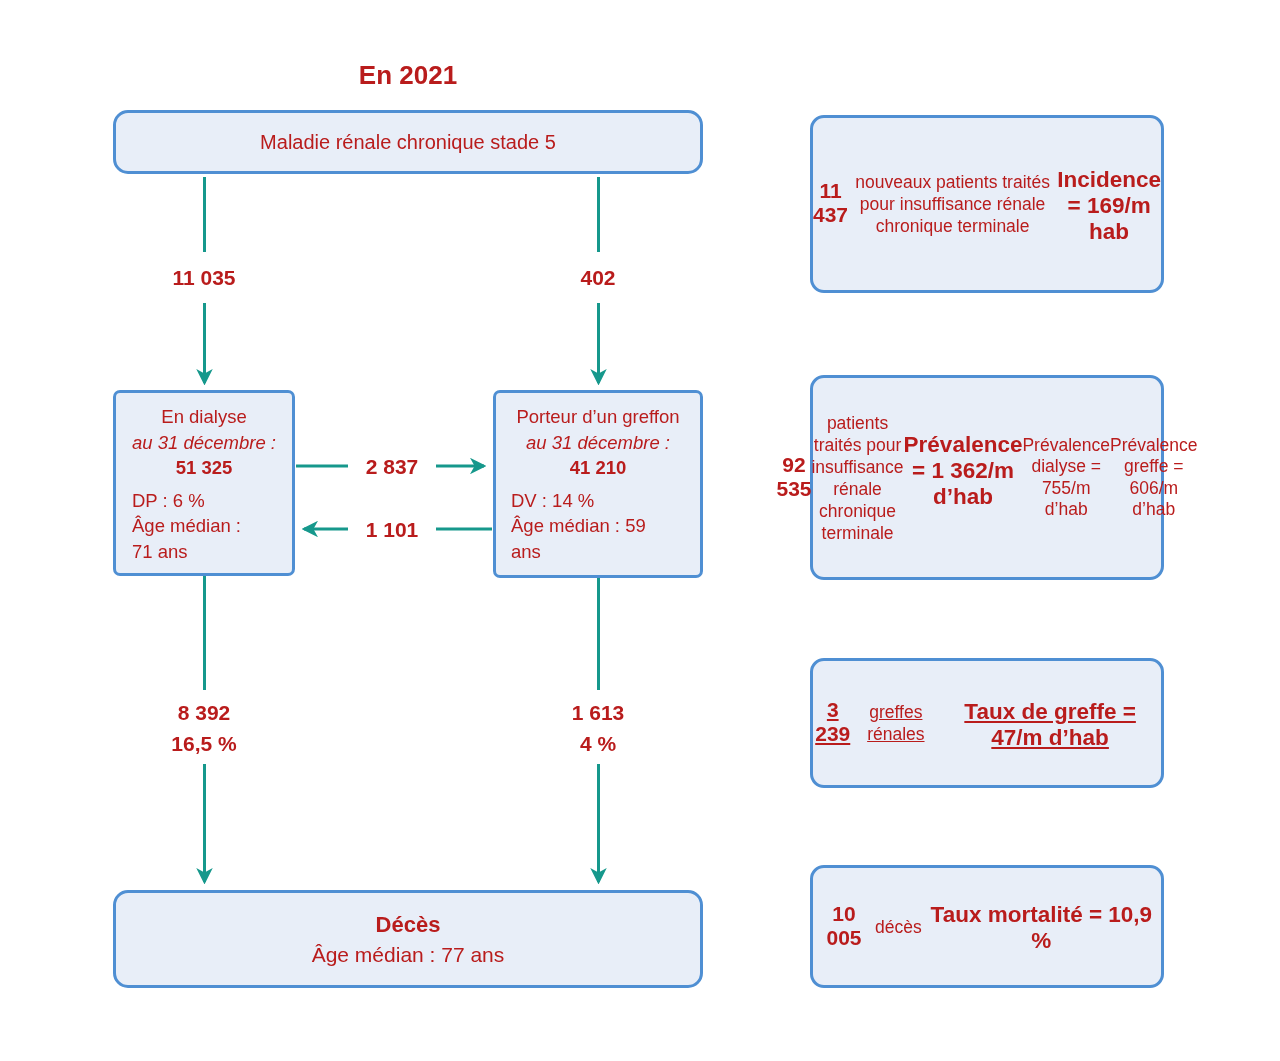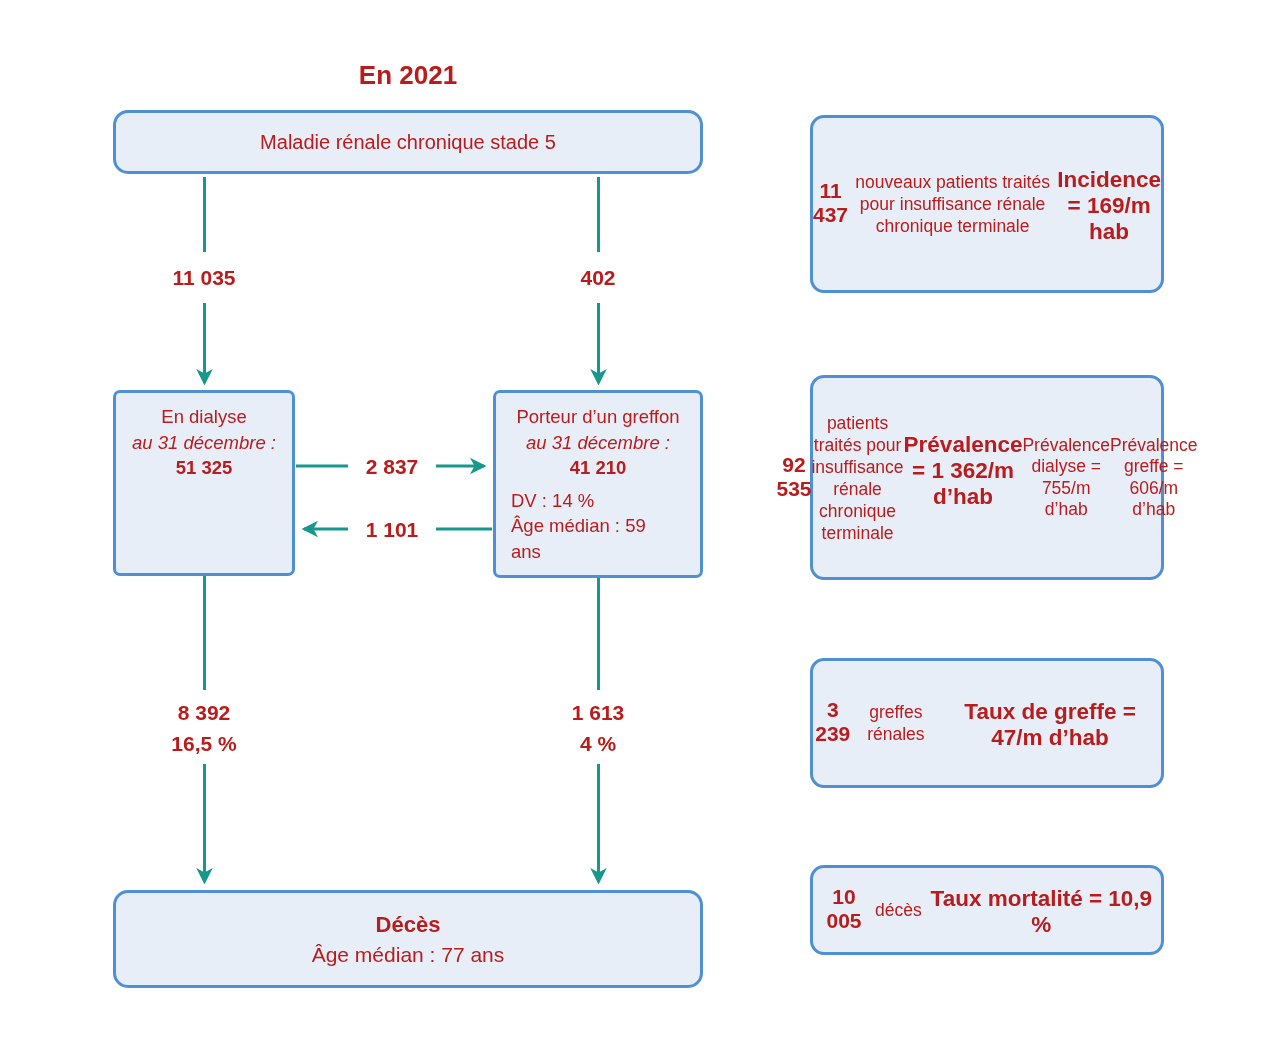--- a/index.html
+++ b/index.html
@@ -66,22 +66,22 @@
   }
   .stat-number { font-size: 21px; font-weight: bold; margin-bottom: 2px; }
   .stat-desc { font-size: 17.5px; line-height: 22px; }
   .stat-highlight { font-size: 22.5px; font-weight: bold; margin-top: 3px; }
   .stat-detail { font-size: 17.5px; line-height: 21.5px; }
   .stat-box-1 { top: 115px; height: 178px; }
   .stat-box-1 .stat-desc { max-width: 282px; }
   .stat-box-2 { top: 375px; height: 205px; }
   .stat-box-2 .stat-desc { max-width: 306px; }
   .stat-box-2 .stat-highlight { margin-bottom: 17px; }
-  .stat-box-3 { top: 658px; height: 130px; }
-  .stat-box-4 { top: 865px; height: 90px; }
+  .stat-box-3 { top: 658px; height: 130px; text-decoration: underline; }
+  .stat-box-4 { top: 865px; height: 123px; }
 </style>
 </head>
 <body>
 
 <div class="canvas">
 
   <svg class="arrows" width="1280" height="1061" viewBox="0 0 1280 1061">
     <defs>
       <marker id="ah" viewBox="0 0 10 10" refX="8.5" refY="5" markerWidth="5.5" markerHeight="5.5" orient="auto">
         <path d="M0,0 L10,5 L0,10 L2.8,5 Z" fill="#16988c"></path>
@@ -109,20 +109,25 @@
     <span>Maladie rénale chronique stade 5</span>
   </div>
 
   <div class="flow-label" style="left:124px; top:262px; width:160px;">11 035</div>
   <div class="flow-label" style="left:518px; top:262px; width:160px;">402</div>
 
   <div class="box state-box dialysis-box">
     <div class="center">En dialyse</div>
     <div class="center italic">au 31 décembre :</div>
     <div class="center bold">51 325</div>
+    <div class="details">
+      <div>DP : 6 %</div>
+      <div>Âge médian :</div>
+      <div>71 ans</div>
+    </div>
   </div>
 
   <div class="box state-box graft-box">
     <div class="center">Porteur d’un greffon</div>
     <div class="center italic">au 31 décembre :</div>
     <div class="center bold">41 210</div>
     <div class="details">
       <div>DV : 14 %</div>
       <div>Âge médian : 59</div>
       <div>ans</div>

